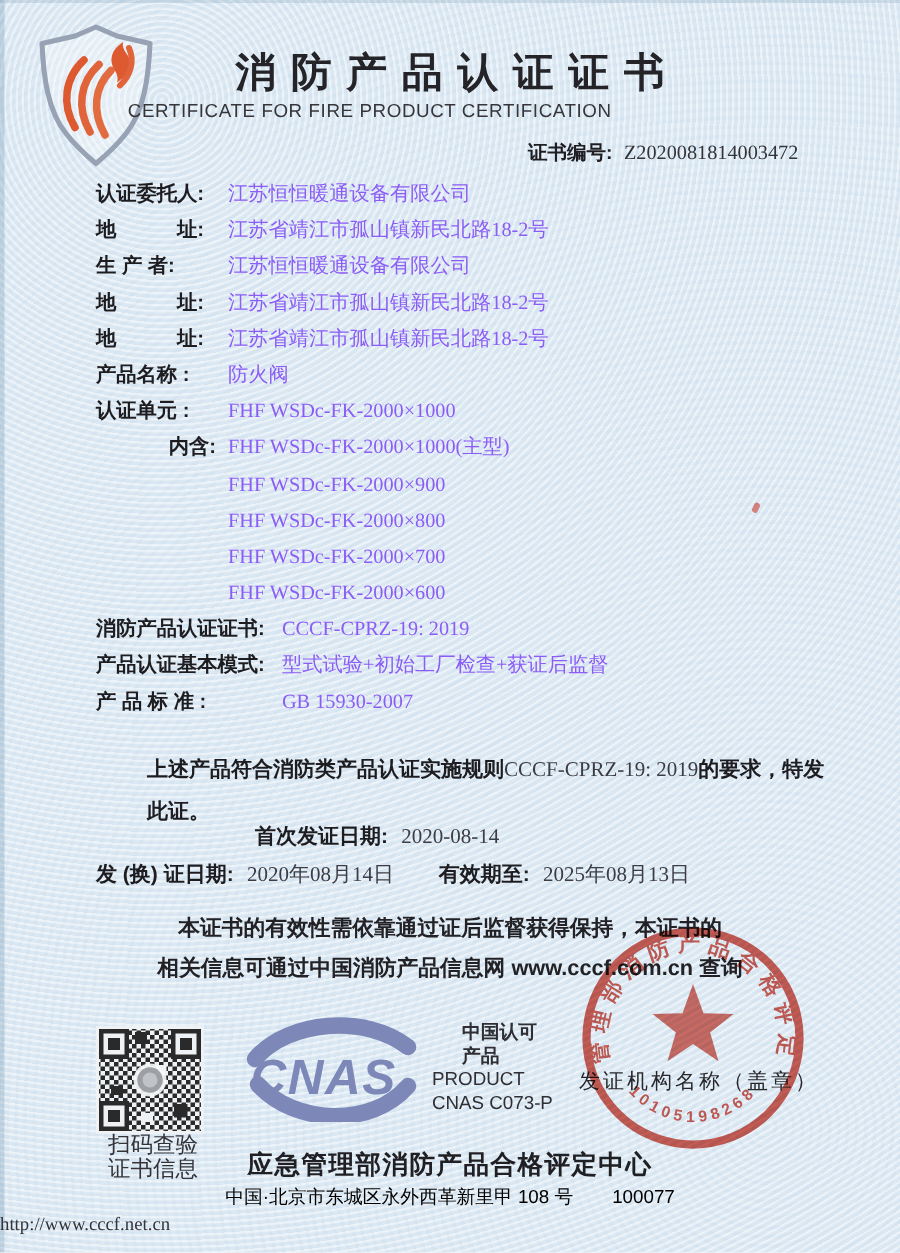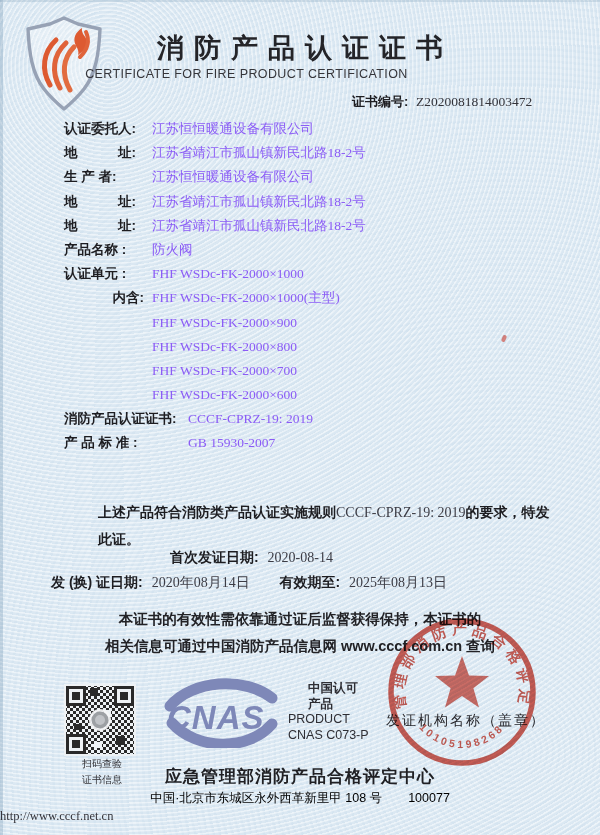--- a/index.html
+++ b/index.html
@@ -28,31 +28,31 @@
   .lbl{display:inline-block;width:80px;font-weight:bold;color:#1d1d21;}
   .lbl.r{text-align:right;}
   .lbl2{display:inline-block;min-width:116px;font-weight:bold;color:#1d1d21;}
   .val{font-family:"Liberation Serif","DejaVu Serif",serif;color:#8b5cf6;margin-left:8px;font-size:13.5px;}
 
   .statement{position:absolute;top:499px;left:64px;width:455px;
     font-size:14px;line-height:26px;font-weight:bold;color:#1d1d21;margin-left:34px;}
   .statement .mid{font-weight:normal;font-family:"Liberation Serif","DejaVu Serif",serif;color:#3c3c45;}
 
   .date1{position:absolute;top:549px;left:170px;font-size:14px;white-space:nowrap;}
-  .date2{position:absolute;top:574px;left:51px;font-size:14px;white-space:nowrap;}
+  .date2{position:absolute;top:574px;left:64px;font-size:14px;white-space:nowrap;}
   .dlab{font-weight:bold;color:#1d1d21;}
   .dval{font-family:"Liberation Serif","DejaVu Serif",serif;color:#3c3c45;margin-left:5px;}
   .gap{display:inline-block;width:22px;}
 
   .notice{position:absolute;top:606px;left:0;width:600px;text-align:center;
     font-size:14.5px;line-height:26.5px;font-weight:bold;color:#222226;}
 
   .qr{position:absolute;left:64px;top:684px;}
   .qr-cap{position:absolute;left:56px;top:756px;width:92px;text-align:center;
-    font-size:10px;line-height:16px;color:#333338;}
+    font-size:15px;line-height:16px;color:#333338;}
   .cnas-logo{position:absolute;left:160px;top:678px;}
   .cnas-text{position:absolute;left:288px;top:681px;font-size:12.5px;line-height:15.5px;color:#2e2e34;}
   .cnas-text .b{font-weight:bold;margin-left:20px;}
   .seal-overlay{position:absolute;left:386px;top:712px;font-size:14px;letter-spacing:2px;
     font-family:"Liberation Serif","DejaVu Serif",serif;color:#26262b;white-space:nowrap;z-index:1;}
   .seal{position:absolute;left:380px;top:610px;z-index:2;opacity:.88;mix-blend-mode:multiply;}
 
   .org{position:absolute;top:765px;left:0;width:600px;text-align:center;
     font-size:17px;font-weight:bold;letter-spacing:1px;color:#202024;}
   .addr{position:absolute;top:790px;left:0;width:600px;text-align:center;
@@ -91,20 +91,21 @@
   <div class="row"><span class="lbl">地　　　址:</span><span class="val">江苏省靖江市孤山镇新民北路18-2号</span></div>
   <div class="row"><span class="lbl">地　　　址:</span><span class="val">江苏省靖江市孤山镇新民北路18-2号</span></div>
   <div class="row"><span class="lbl">产品名称 :</span><span class="val">防火阀</span></div>
   <div class="row"><span class="lbl">认证单元 :</span><span class="val">FHF WSDc-FK-2000×1000</span></div>
   <div class="row"><span class="lbl r">内含:</span><span class="val">FHF WSDc-FK-2000×1000(主型)</span></div>
   <div class="row"><span class="lbl"></span><span class="val">FHF WSDc-FK-2000×900</span></div>
   <div class="row"><span class="lbl"></span><span class="val">FHF WSDc-FK-2000×800</span></div>
   <div class="row"><span class="lbl"></span><span class="val">FHF WSDc-FK-2000×700</span></div>
   <div class="row"><span class="lbl"></span><span class="val">FHF WSDc-FK-2000×600</span></div>
   <div class="row"><span class="lbl2">消防产品认证证书:</span><span class="val">CCCF-CPRZ-19: 2019</span></div>
+  <div class="row"><span class="lbl2">产品认证基本模式:</span><span class="val">型式试验+初始工厂检查+获证后监督</span></div>
   <div class="row"><span class="lbl2">产  品  标  准  :</span><span class="val">GB 15930-2007</span></div>
 </div>
 
 <div class="statement">
   <span>上述产品符合消防类产品认证实施规则</span><span class="mid">CCCF-CPRZ-19: 2019</span><span>的要求，特发此证。</span>
 </div>
 
 <div class="date1">
   <span class="dlab">首次发证日期:</span>
   <span class="dval">2020-08-14</span>

